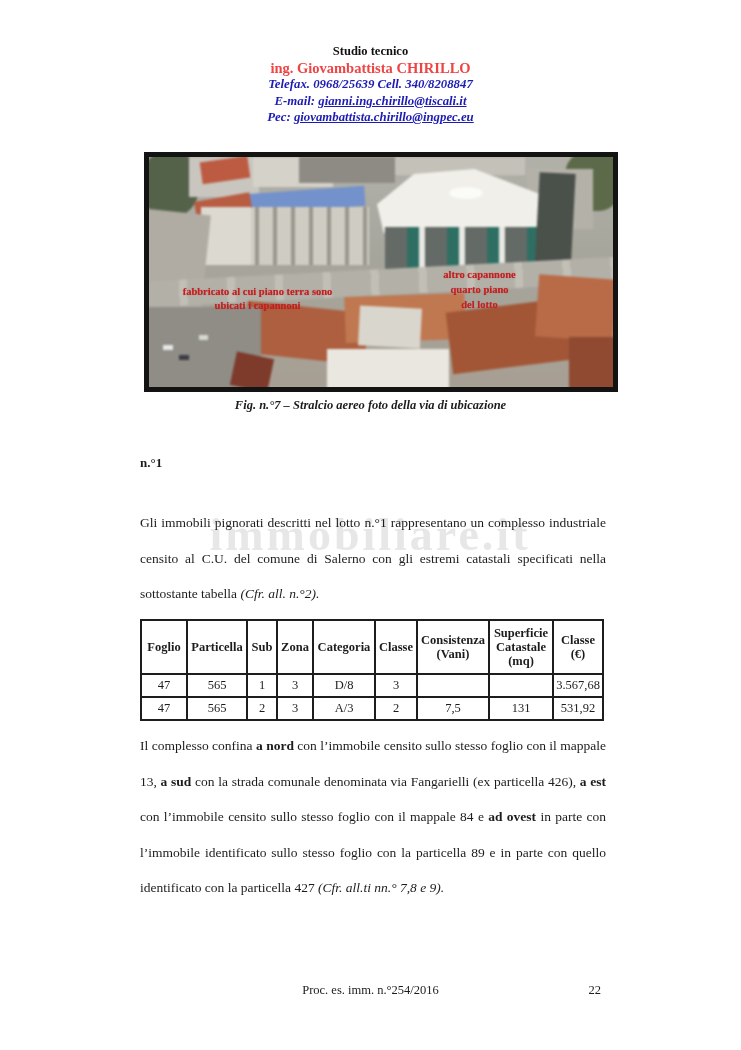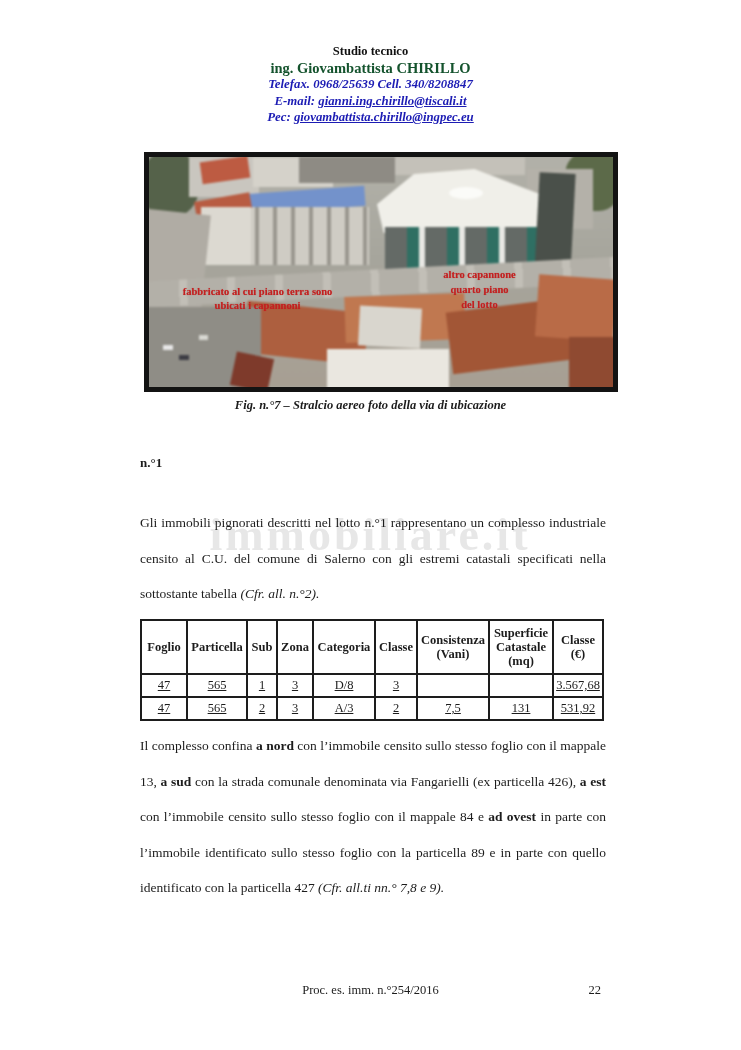--- a/index.html
+++ b/index.html
@@ -6,21 +6,21 @@
   body {
     width:741px; height:1050px; background:#ffffff; position:relative;
     font-family:"Liberation Serif","DejaVu Serif",serif; color:#1c1c1c;
     overflow:hidden;
   }
   .page { position:absolute; inset:0; }
 
   
   .hdr { position:absolute; top:44px; left:0; right:0; text-align:center; line-height:15.5px; }
   .hdr-studio { font-weight:bold; font-size:12.5px; color:#111; }
-  .hdr-name   { font-weight:bold; font-size:14.5px; color:#14532d; margin-top:1px; }
+  .hdr-name   { font-weight:bold; font-size:14.5px; color:#ef4444; margin-top:1px; }
   .hdr-blue   { font-weight:bold; font-style:italic; font-size:12.8px; color:#1c1cb4; margin-top:1px; }
   .hdr-link   { color:#1c1cb4; text-decoration:underline; cursor:pointer; }
 
   
   .photo {
     position:absolute; left:144px; top:152px; width:464px; height:230px;
     border:5px solid #131313; background:#a7a79e; overflow:hidden;
   }
   .scene-art { position:absolute; inset:0; filter:blur(1px); }
   .scene-art div { position:absolute; }
@@ -82,21 +82,21 @@
   
   .wmark { position:absolute; top:508px; left:120px; width:500px; text-align:center;
            font-size:46px; font-weight:bold; color:rgba(175,175,175,0.30);
            letter-spacing:3px; pointer-events:none; }
 
   
   .ctable { position:absolute; left:140px; top:619px; border-collapse:collapse;
             font-size:12.5px; table-layout:fixed; width:462px; }
   .ctable th, .ctable td { border:2px solid #1d1d1d; text-align:center; vertical-align:middle; padding:0 1px; }
   .ctable th { font-weight:bold; height:52px; white-space:pre-line; line-height:14px; }
-  .ctable td { height:21px;text-decoration:underline; }
+  .ctable td { height:21px; }
 
   
   .footer { position:absolute; top:983px; left:0; right:0; text-align:center; font-size:12.5px; }
   .pageno { position:absolute; top:983px; right:140px; font-size:12.5px; }
 </style>
 </head>
 <body>
 
 <div class="page">
 

